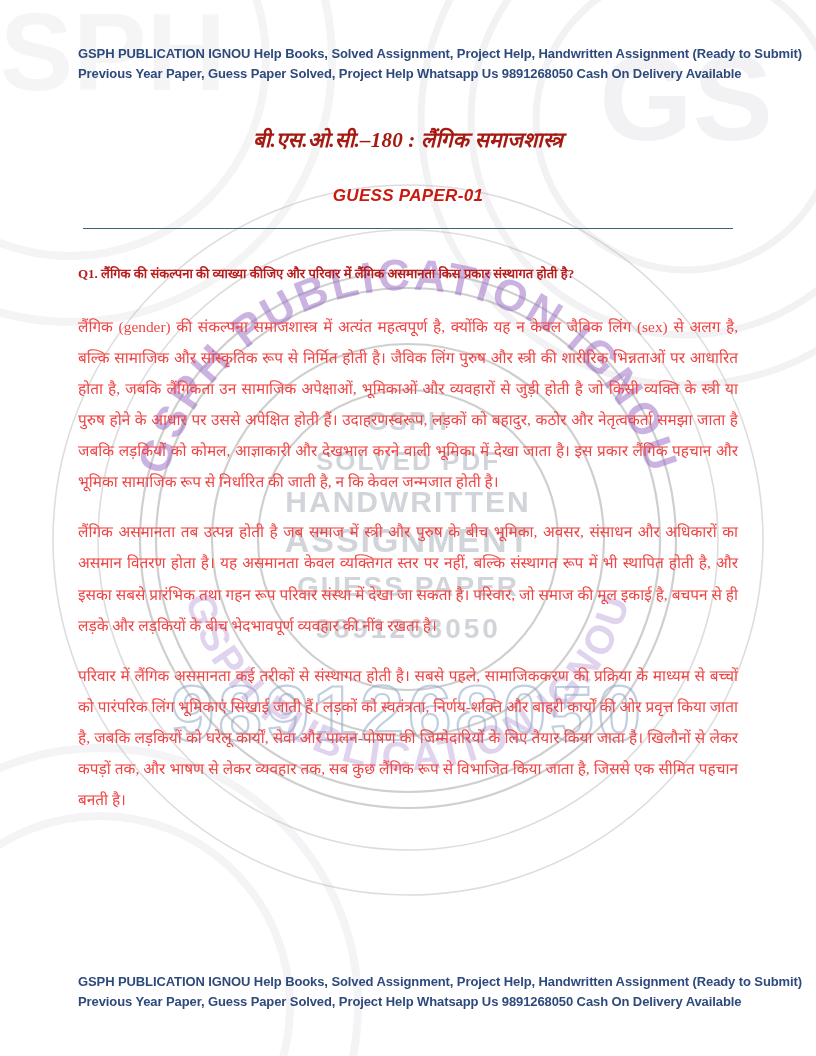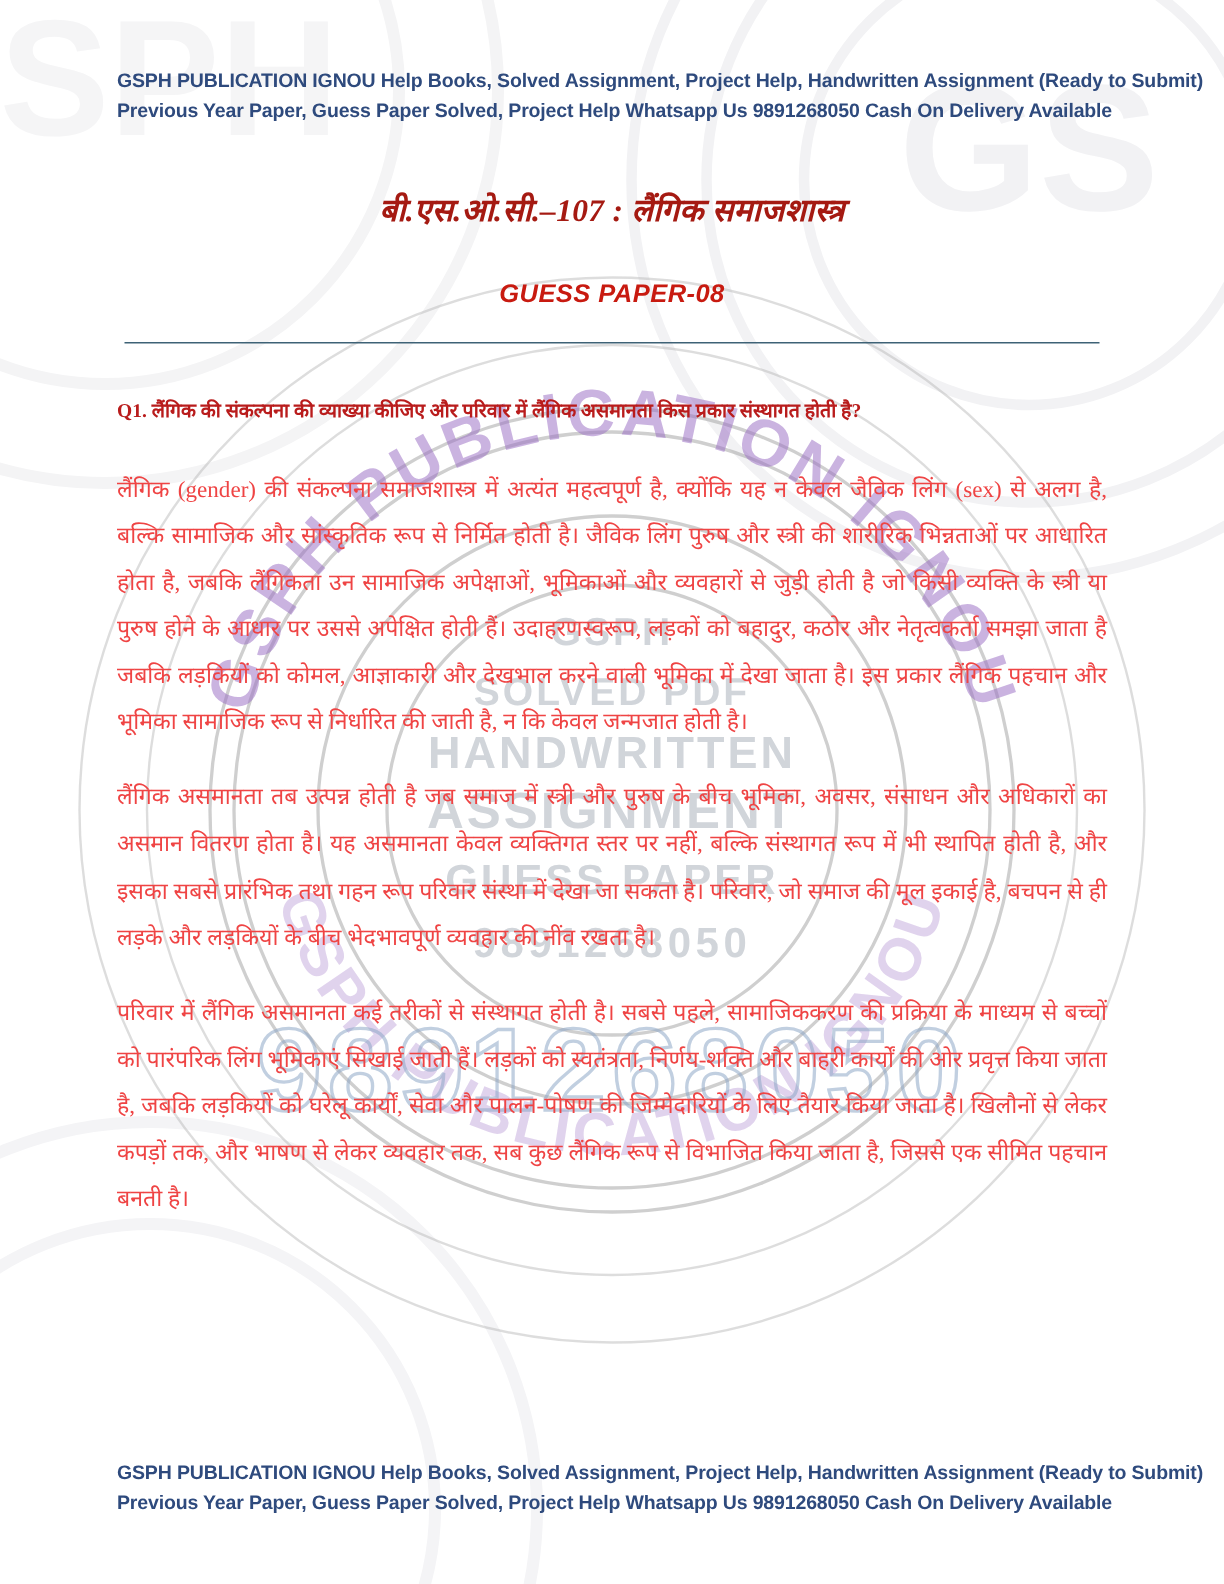--- a/index.html
+++ b/index.html
@@ -175,23 +175,23 @@
     </svg>
   </div>
 
   <div class="content">
 
     <div class="runhead top">
       <div>GSPH PUBLICATION IGNOU Help Books, Solved Assignment, Project Help, Handwritten Assignment (Ready to Submit)</div>
       <div>Previous Year Paper, Guess Paper Solved, Project Help Whatsapp Us 9891268050 Cash On Delivery Available</div>
     </div>
 
-    <div class="doc-title">बी.एस.ओ.सी.–107 : लैंगिक समाजशास्त्र</div>
-
-    <div class="paper-label">GUESS PAPER-08</div>
+    <div class="doc-title">बी.एस.ओ.सी.–180 : लैंगिक समाजशास्त्र</div>
+
+    <div class="paper-label">GUESS PAPER-01</div>
 
     <div class="rule"></div>
 
     <div class="qheading">Q1.  लैंगिक की संकल्पना की व्याख्या कीजिए और परिवार में लैंगिक असमानता किस प्रकार संस्थागत होती है?</div>
 
     <div class="para first">लैंगिक (gender) की संकल्पना समाजशास्त्र में अत्यंत महत्वपूर्ण है, क्योंकि यह न केवल जैविक लिंग (sex) से अलग है, बल्कि सामाजिक और सांस्कृतिक रूप से निर्मित होती है। जैविक लिंग पुरुष और स्त्री की शारीरिक भिन्नताओं पर आधारित होता है, जबकि लैंगिकता उन सामाजिक अपेक्षाओं, भूमिकाओं और व्यवहारों से जुड़ी होती है जो किसी व्यक्ति के स्त्री या पुरुष होने के आधार पर उससे अपेक्षित होती हैं। उदाहरणस्वरूप, लड़कों को बहादुर, कठोर और नेतृत्वकर्ता समझा जाता है जबकि लड़कियों को कोमल, आज्ञाकारी और देखभाल करने वाली भूमिका में देखा जाता है। इस प्रकार लैंगिक पहचान और भूमिका सामाजिक रूप से निर्धारित की जाती है, न कि केवल जन्मजात होती है।</div>
     <div class="para">लैंगिक असमानता तब उत्पन्न होती है जब समाज में स्त्री और पुरुष के बीच भूमिका, अवसर, संसाधन और अधिकारों का असमान वितरण होता है। यह असमानता केवल व्यक्तिगत स्तर पर नहीं, बल्कि संस्थागत रूप में भी स्थापित होती है, और इसका सबसे प्रारंभिक तथा गहन रूप परिवार संस्था में देखा जा सकता है। परिवार, जो समाज की मूल इकाई है, बचपन से ही लड़के और लड़कियों के बीच भेदभावपूर्ण व्यवहार की नींव रखता है।</div>
     <div class="para">परिवार में लैंगिक असमानता कई तरीकों से संस्थागत होती है। सबसे पहले, सामाजिककरण की प्रक्रिया के माध्यम से बच्चों को पारंपरिक लिंग भूमिकाएं सिखाई जाती हैं। लड़कों को स्वतंत्रता, निर्णय-शक्ति और बाहरी कार्यों की ओर प्रवृत्त किया जाता है, जबकि लड़कियों को घरेलू कार्यों, सेवा और पालन-पोषण की जिम्मेदारियों के लिए तैयार किया जाता है। खिलौनों से लेकर कपड़ों तक, और भाषण से लेकर व्यवहार तक, सब कुछ लैंगिक रूप से विभाजित किया जाता है, जिससे एक सीमित पहचान बनती है।</div>
 
   </div>

